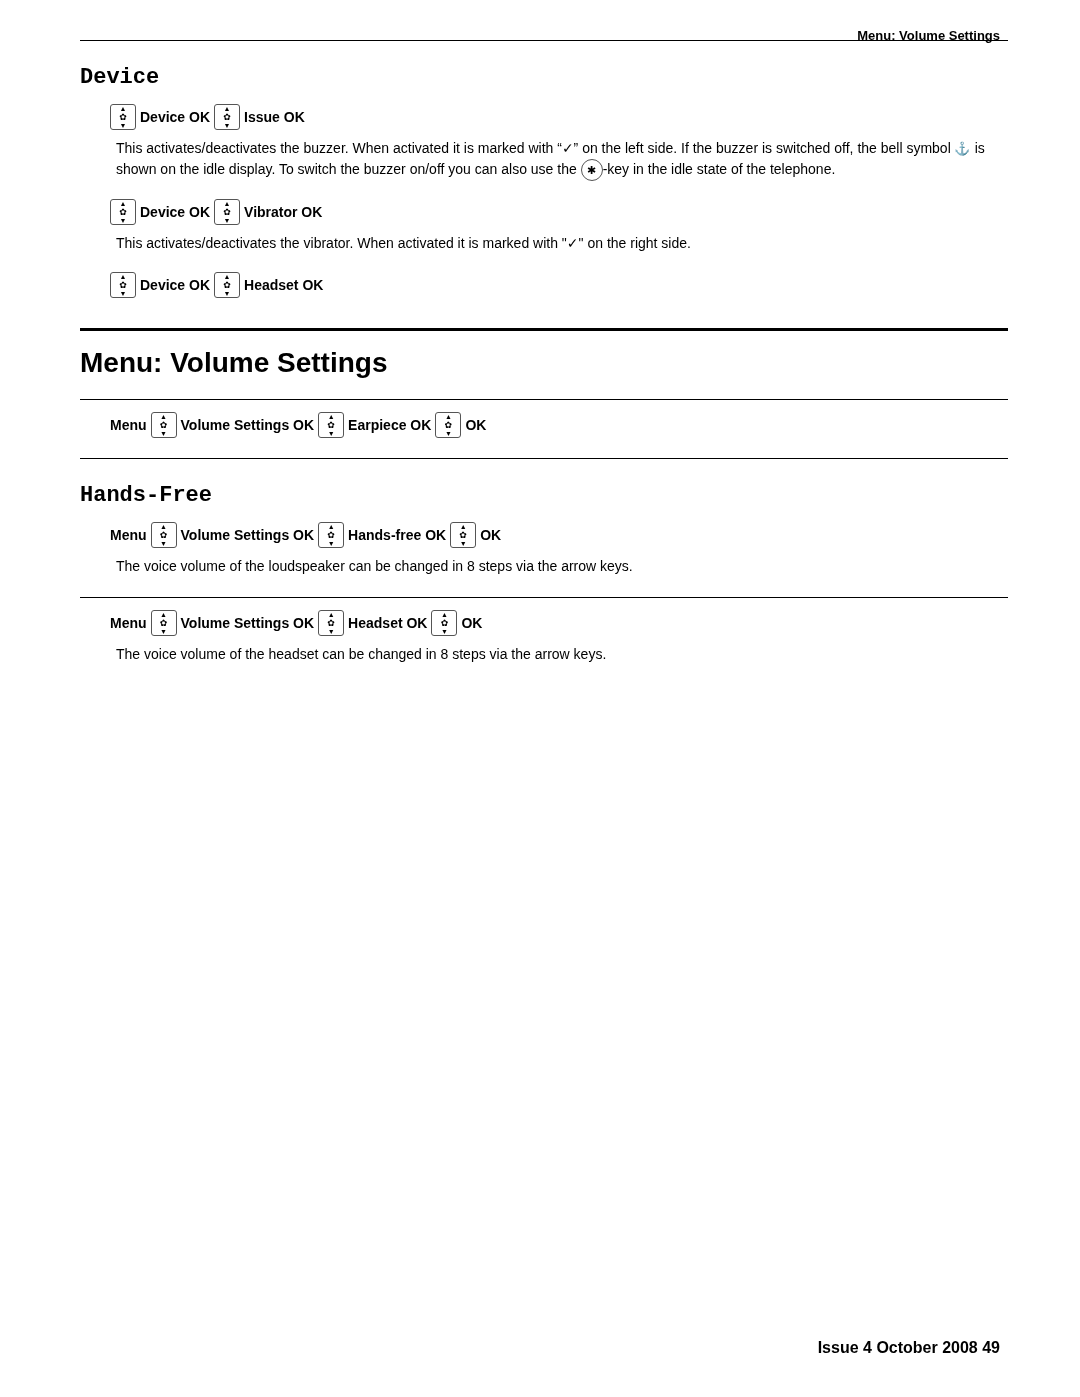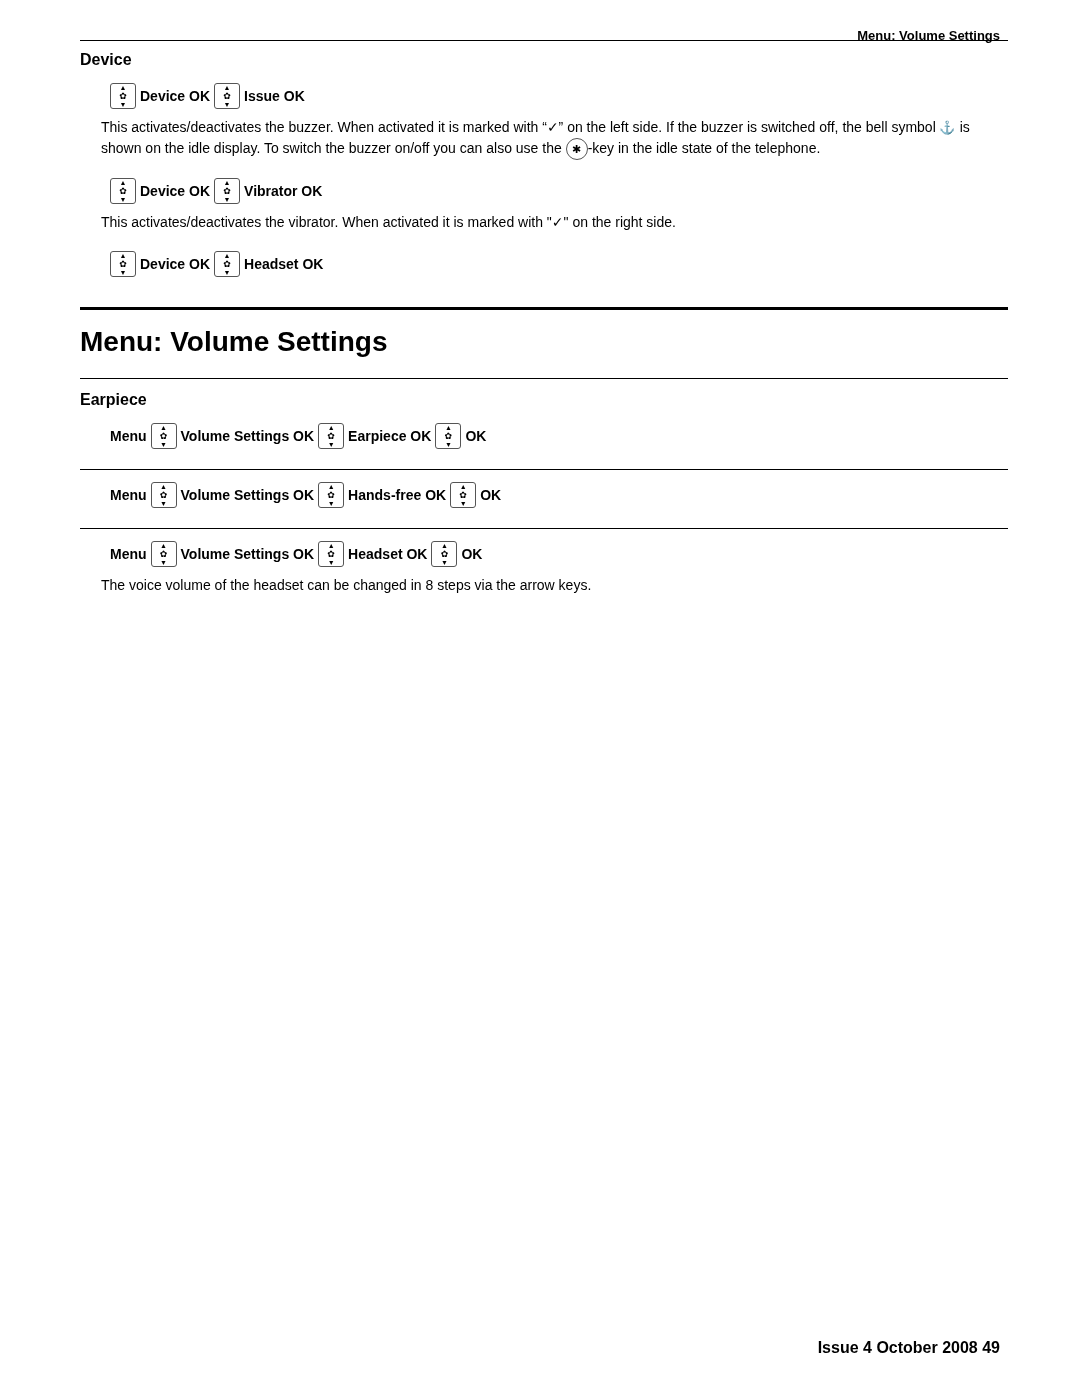--- a/index.html
+++ b/index.html
@@ -28,24 +28,25 @@
       text-align: right;
     }
 
     .top-rule {
       border: none;
       border-top: 1.5px solid #000;
       margin-bottom: 10px;
     }
 
     .section-title {
-      font-size: 16px;
+      font-size: 22px;
       font-weight: bold;
       margin-bottom: 14px;
-      margin-top: 10px;
+      margin-top: 24px;
+      font-family: Liberation Mono, monospace;
     }
 
     .chapter-title {
       font-size: 28px;
       font-weight: bold;
       margin-bottom: 18px;
       margin-top: 10px;
     }
 
     .subsection {
@@ -94,21 +95,21 @@
       line-height: 1;
     }
     .key-icon .icon-center {
       display: flex;
       flex-direction: column;
       align-items: center;
       justify-content: center;
     }
 
     .body-text {
-      margin-left: 21px;
+      margin-left: 36px;
       margin-bottom: 10px;
       font-size: 14px;
       line-height: 1.5;
     }
 
     .bell-symbol {
       display: inline-block;
       font-size: 13px;
     }
 
@@ -232,21 +233,20 @@
       </span>
       <span class="cmd-word">Headset OK</span>
     </div>
   </div>
 
   <hr class="chapter-rule">
 
   <h1 class="chapter-title">Menu: Volume Settings</h1>
 
   <hr class="section-rule">
-  <h2 class="section-title">Earpiece</h2>
 
   <div class="subsection">
     <div class="cmd-line bold-text">
       <span class="cmd-word">Menu</span>
       <span class="key-icon">
         <span class="icon-center">
           <span class="arrow-up">▲</span>
           <span style="font-size:9px;">✿</span>
           <span class="arrow-down">▼</span>
         </span>
@@ -265,20 +265,21 @@
           <span class="arrow-up">▲</span>
           <span style="font-size:9px;">✿</span>
           <span class="arrow-down">▼</span>
         </span>
       </span>
       <span class="cmd-word">OK</span>
     </div>
   </div>
 
   <hr class="section-rule">
+  <h2 class="section-title">Hands-Free</h2>
 
   <div class="subsection">
     <div class="cmd-line bold-text">
       <span class="cmd-word">Menu</span>
       <span class="key-icon">
         <span class="icon-center">
           <span class="arrow-up">▲</span>
           <span style="font-size:9px;">✿</span>
           <span class="arrow-down">▼</span>
         </span>
@@ -294,20 +295,21 @@
       <span class="cmd-word">Hands-free OK</span>
       <span class="key-icon">
         <span class="icon-center">
           <span class="arrow-up">▲</span>
           <span style="font-size:9px;">✿</span>
           <span class="arrow-down">▼</span>
         </span>
       </span>
       <span class="cmd-word">OK</span>
     </div>
+    <p class="body-text">The voice volume of the loudspeaker can be changed in 8 steps via the arrow keys.</p>
   </div>
 
   <hr class="section-rule">
 
   <div class="subsection">
     <div class="cmd-line bold-text">
       <span class="cmd-word">Menu</span>
       <span class="key-icon">
         <span class="icon-center">
           <span class="arrow-up">▲</span>

